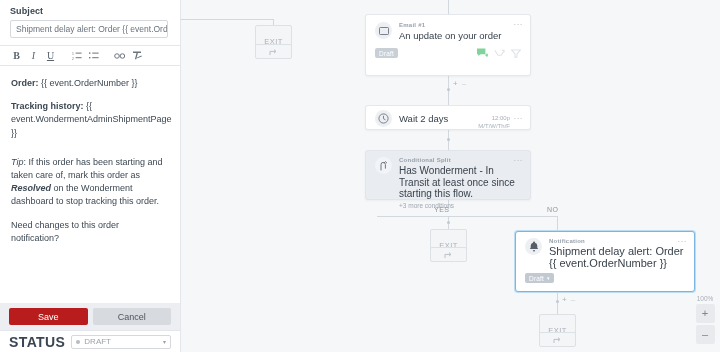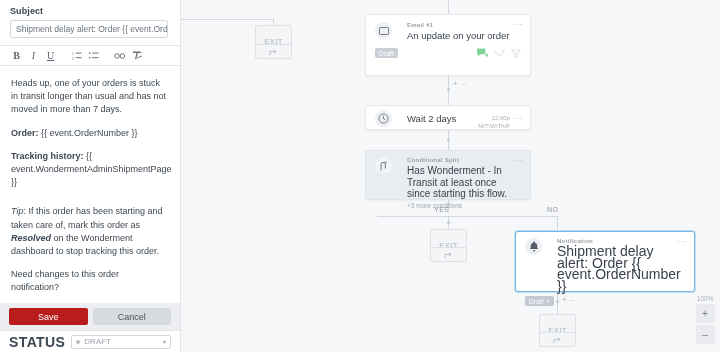--- a/index.html
+++ b/index.html
@@ -102,21 +102,21 @@
     background: #c3c9d1;
   }
 
   .card {
     position: absolute; background: #ffffff;
     border: 1px solid #e4e7eb; border-radius: 3px;
     box-shadow: 0 1px 2px rgba(40,50,60,.05);
   }
   .card.grey { background: #e9ecf0; border-color: #e1e5ea; }
   .card.selected { border: 1px solid #7ab6e0; box-shadow: 0 0 0 1px #bcdcf2; }
-  .card-inner { padding: 7px 9px 6px 9px; display: flex; gap: 15px; }
+  .card-inner { padding: 7px 9px 6px 9px; display: flex; gap: 7px; }
   .node-icon {
     width: 17px; height: 17px; border-radius: 50%;
     background: #edeff2; flex-shrink: 0;
     display: flex; align-items: center; justify-content: center;
     color: #6d7681;
   }
   .card.grey .node-icon { background: #f2f4f7; }
   .node-body { flex: 1; min-width: 0; }
   .node-kicker {
     font-size: 6px; color: #98a1ab; font-weight: bold;
@@ -228,21 +228,20 @@
         <svg width="10" height="10" viewBox="0 0 10 10">
             <g fill="#6b747e">
               <path d="M1 0.6h8v1.5H5.9L4.3 8.2H2.9L4.5 2.1H1z"></path>
               <rect x="5" y="5.6" width="4.8" height="1" transform="rotate(-22 7 6)"></rect>
             </g>
           </svg>
       </div>
     </div>
 
     <div class="body-area">
-      <p>Heads up, one of your orders is stuck in transit longer than usual and has not moved in more than 7 days.</p>
       <p>
         <b>Order:</b><span> {{ event.OrderNumber }}</span>
       </p>
       <p>
         <b>Tracking history:</b><span> {{ event.WondermentAdminShipmentPage }}</span>
       </p>
       <p class="tip">
         <i>Tip</i><span>: If this order has been starting and taken care of, mark this order as </span><b>Resolved</b><span> on the Wonderment dashboard to stop tracking this order.</span>
       </p>
       <p>
@@ -402,21 +401,21 @@
         <div class="node-icon">
           <svg width="10" height="11" viewBox="0 0 10 11">
               <g fill="#555e68">
                 <path d="M5 .4a1 1 0 0 1 1 1v.3a3.2 3.2 0 0 1 2.3 3v2.1l.9 1.3H.8l.9-1.3V4.7a3.2 3.2 0 0 1 2.3-3v-.3a1 1 0 0 1 1-1z"></path>
                 <path d="M3.8 9.2h2.4a1.2 1.2 0 0 1-2.4 0z"></path>
               </g>
             </svg>
         </div>
         <div class="node-body">
           <div class="node-kicker">Notification</div>
-          <div class="node-title" style="font-size:14px;line-height:11.5px;">Shipment delay alert: Order {{ event.OrderNumber }}</div>
+          <div class="node-title" style="font-size:11px;line-height:11.5px;">Shipment delay alert: Order {{ event.OrderNumber }}</div>
         </div>
       </div>
       <div class="node-dots">···</div>
       <div class="card-foot" style="padding:0 9px 5px 9px;">
         <span class="badge b2">
           <span>Draft</span>
           <span style="font-size:5px;">▾</span>
         </span>
       </div>
     </div>

